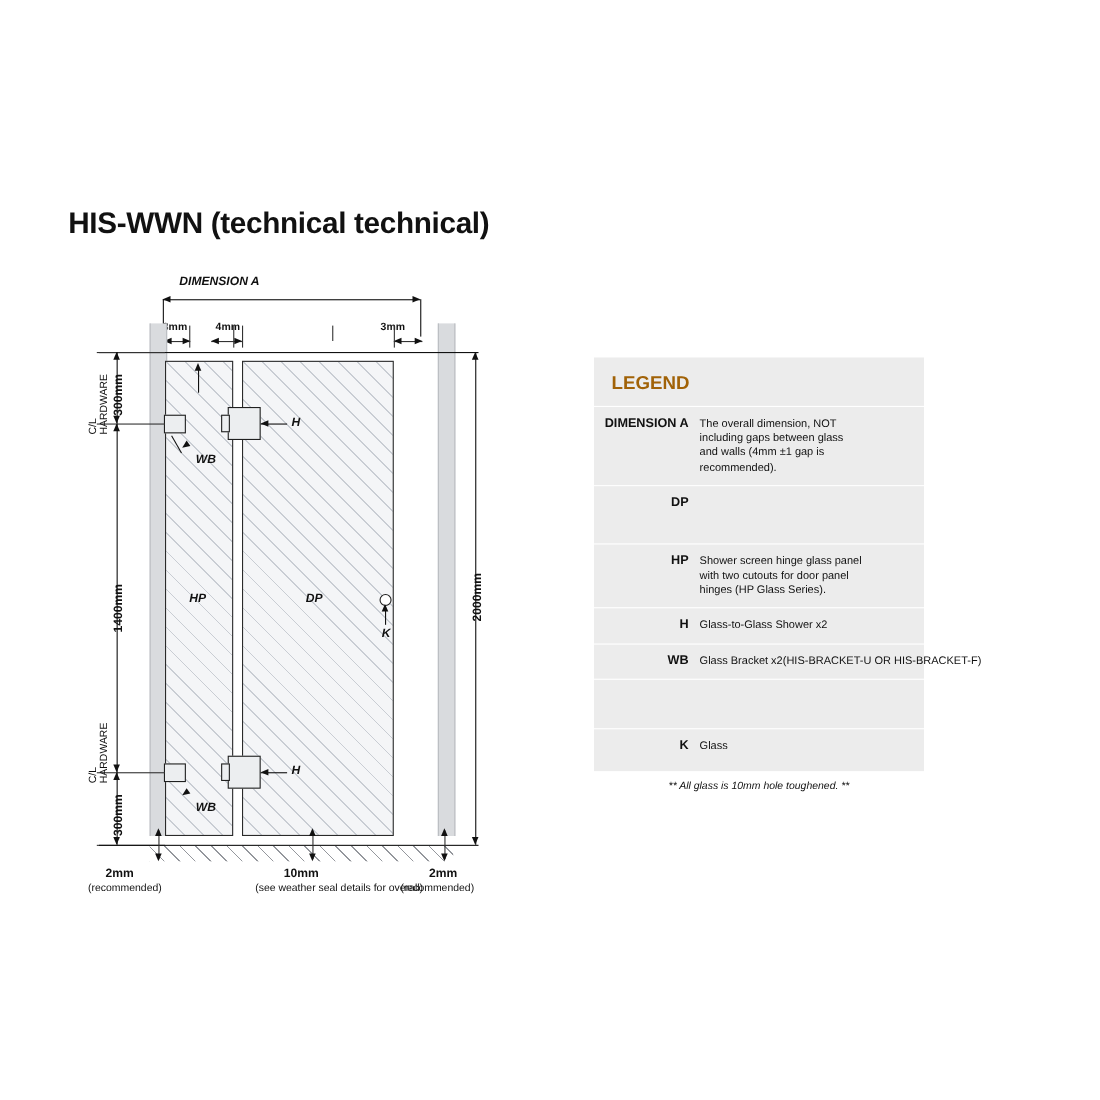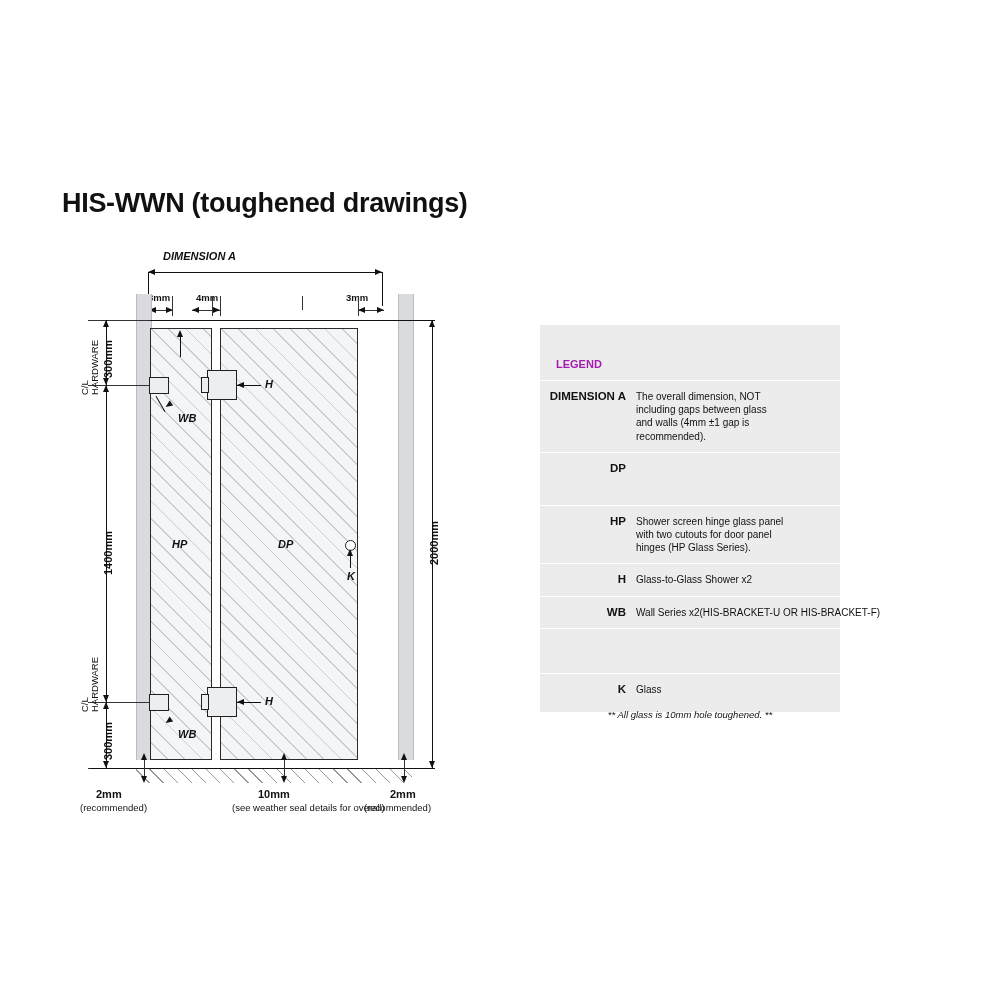--- a/index.html
+++ b/index.html
@@ -115,25 +115,24 @@
 
   
   #legend {
     position: absolute;
     left: 540px;
     top: 325px;
     width: 300px;
     background: #ececec;
   }
   #legend-title {
-    font-size: 11px;
+    font-size: 17px;
     font-weight: bold;
     padding: 14px 0 10px 16px;
-    color: #a21caf;
-    margin-top: 19px;
+    color: #a16207;
   }
   .legend-row {
     display: flex;
     align-items: flex-start;
     border-top: 1px solid #ffffff;
     padding: 9px 0 9px 0;
   }
   .legend-key {
     width: 96px;
     flex: 0 0 96px;
@@ -160,21 +159,21 @@
     width: 300px;
     text-align: center;
     font-size: 9.5px;
     font-style: italic;
     color: #111;
   }
 </style>
 </head>
 <body>
 
-<div id="page-title">HIS-WWN (toughened drawings)</div>
+<div id="page-title">HIS-WWN (technical technical)</div>
 
 <div id="drawing">
 
   <div class="lbl ital bold" style="left:103px; top:0px;">DIMENSION A</div>
   <div class="hline" style="left:88px; top:22px; width:234px;"></div>
   <div class="ar-l" style="left:88px; top:18.5px;"></div>
   <div class="ar-r" style="left:315px; top:18.5px;"></div>
   <div class="vline" style="left:88px; top:22px; height:34px;"></div>
   <div class="vline" style="left:322px; top:22px; height:34px;"></div>
 
@@ -312,21 +311,21 @@
 hinges (HP Glass Series).</div>
   </div>
 
   <div class="legend-row">
     <div class="legend-key">H</div>
     <div class="legend-desc">Glass-to-Glass Shower x2</div>
   </div>
 
   <div class="legend-row">
     <div class="legend-key">WB</div>
-    <div class="legend-desc" style="white-space:nowrap;">Wall Series x2(HIS-BRACKET-U OR HIS-BRACKET-F)</div>
+    <div class="legend-desc" style="white-space:nowrap;">Glass Bracket x2(HIS-BRACKET-U OR HIS-BRACKET-F)</div>
   </div>
 
   <div class="legend-row spacer">
     <div class="legend-key"></div>
     <div class="legend-desc"></div>
   </div>
 
   <div class="legend-row" style="padding-bottom:16px;">
     <div class="legend-key">K</div>
     <div class="legend-desc">Glass</div>

